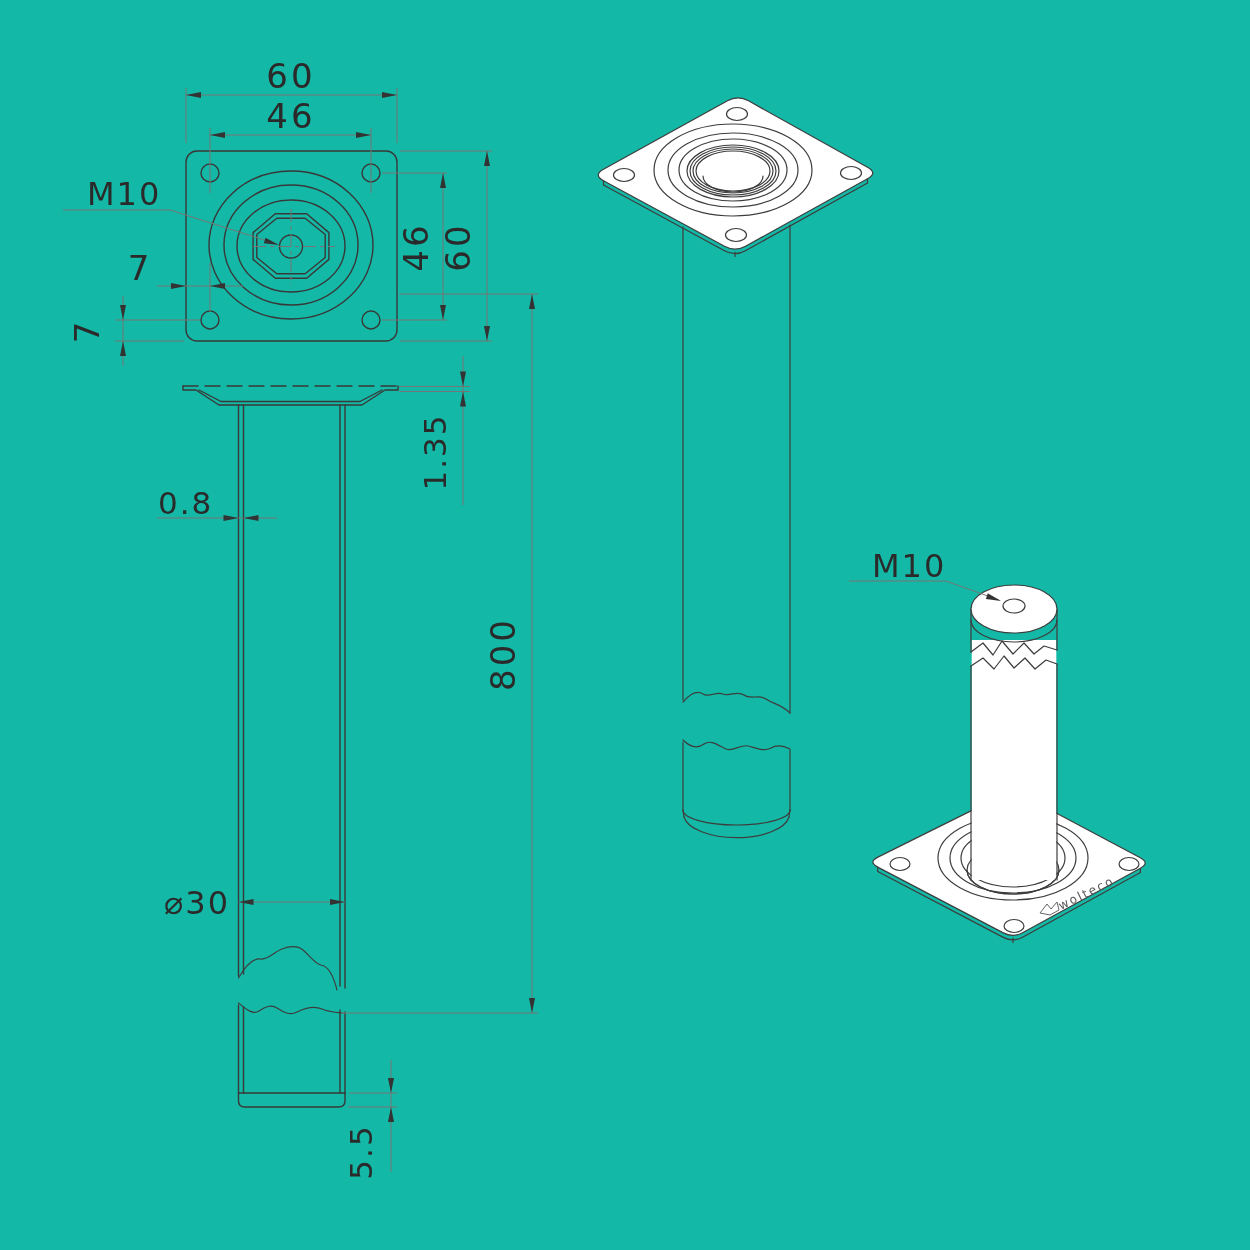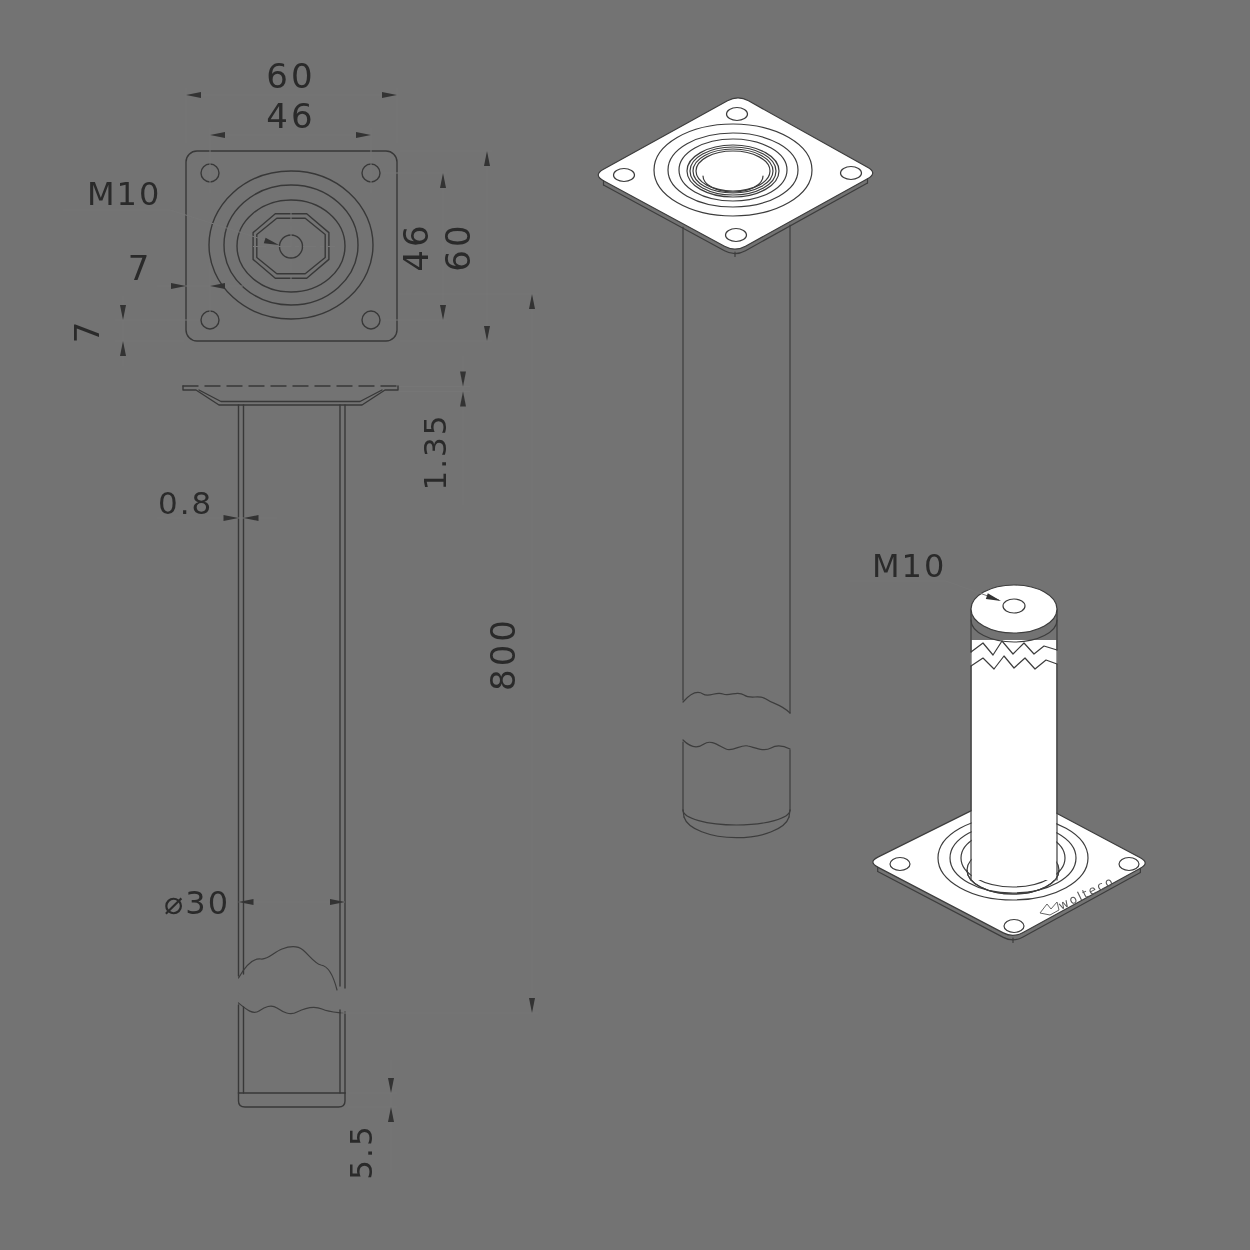--- a/index.html
+++ b/index.html
@@ -1,16 +1,16 @@
 <!DOCTYPE html>
 <html><head>
 <meta charset="utf-8">
 <style>
   html,body{margin:0;padding:0;background:#ffffff;}
-  .stage{width:1250px;height:1250px;position:relative;background:#737373;overflow:hidden;text-align:center;}
+  .stage{width:1250px;height:1250px;position:relative;background:#14b8a6;overflow:hidden;text-align:center;}
   svg{display:block;}
   text{font-family:"DejaVu Sans","Liberation Sans",sans-serif;fill:#2a2a2a;}
   .dimtxt{font-size:34px;letter-spacing:3px;}
   .dimtxt-s{font-size:31px;letter-spacing:2px;}
   .lbl{font-size:32px;letter-spacing:2px;}
   .brandtxt{font-size:12px;letter-spacing:2px;fill:#555;}
   .obj{stroke:#383838;stroke-width:1.4;fill:none;stroke-linejoin:round;stroke-linecap:round;}
   .obj2{stroke:#3d3d3d;stroke-width:1.2;fill:none;stroke-linejoin:round;stroke-linecap:round;}
   .dim{stroke:#767676;stroke-width:1;fill:none;}
   .arrw{fill:#333;}

